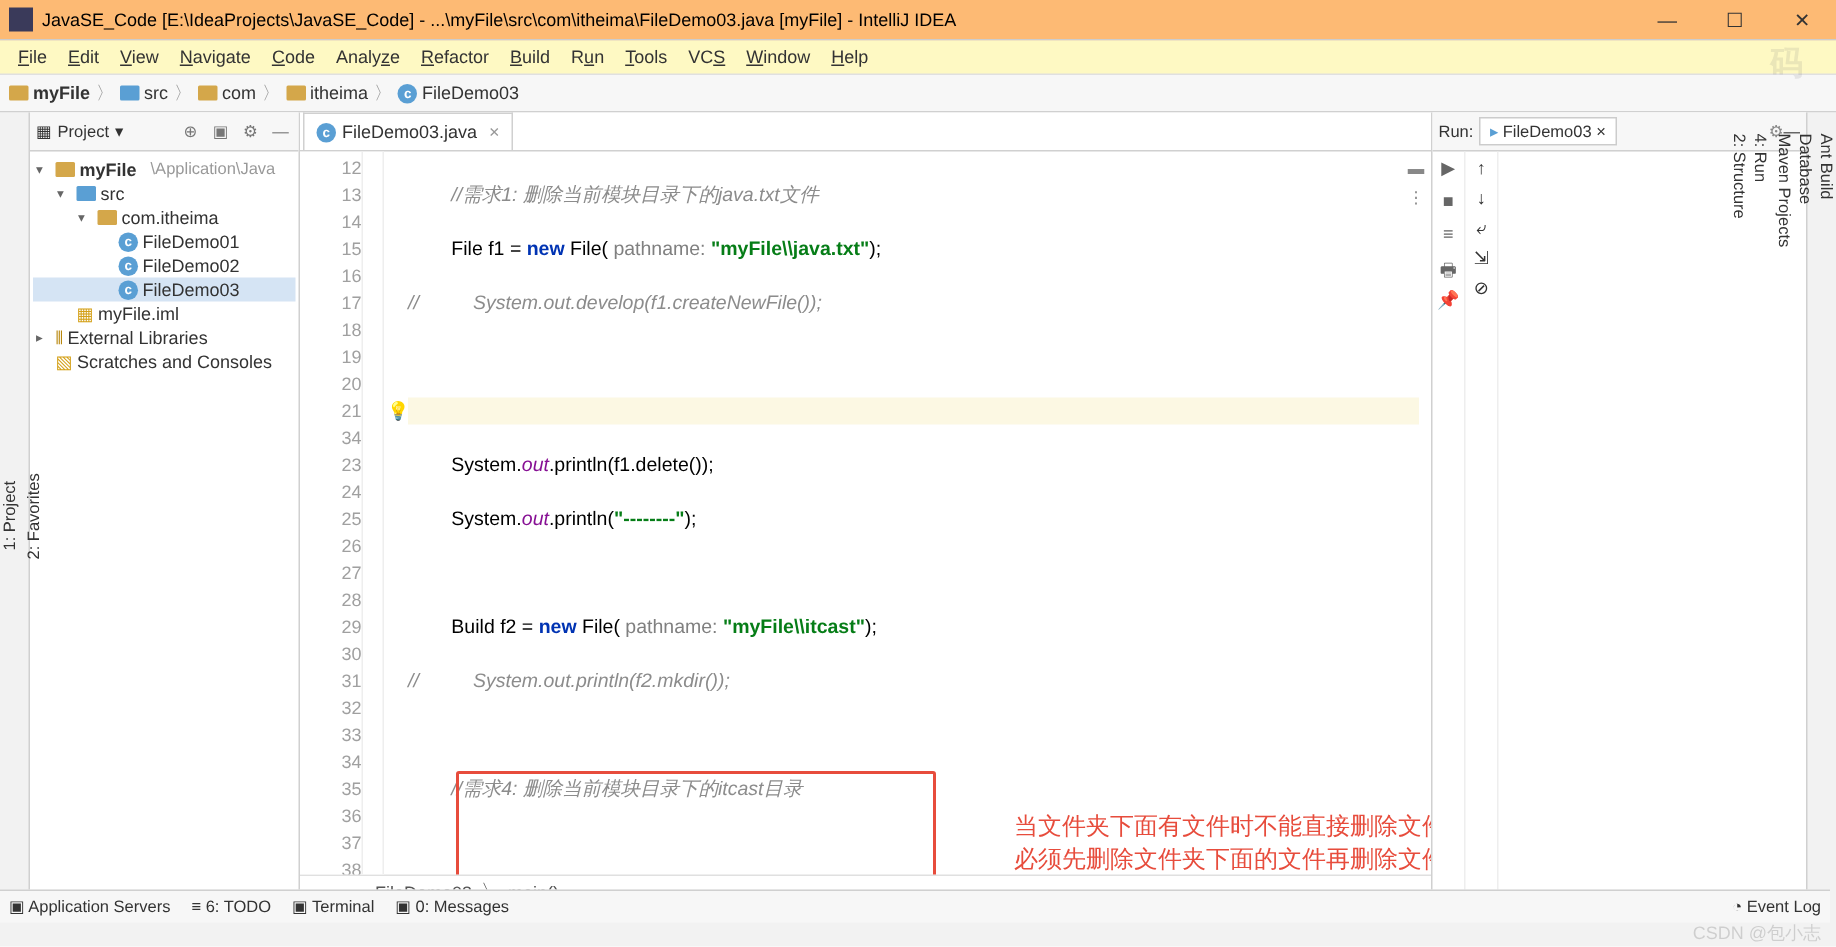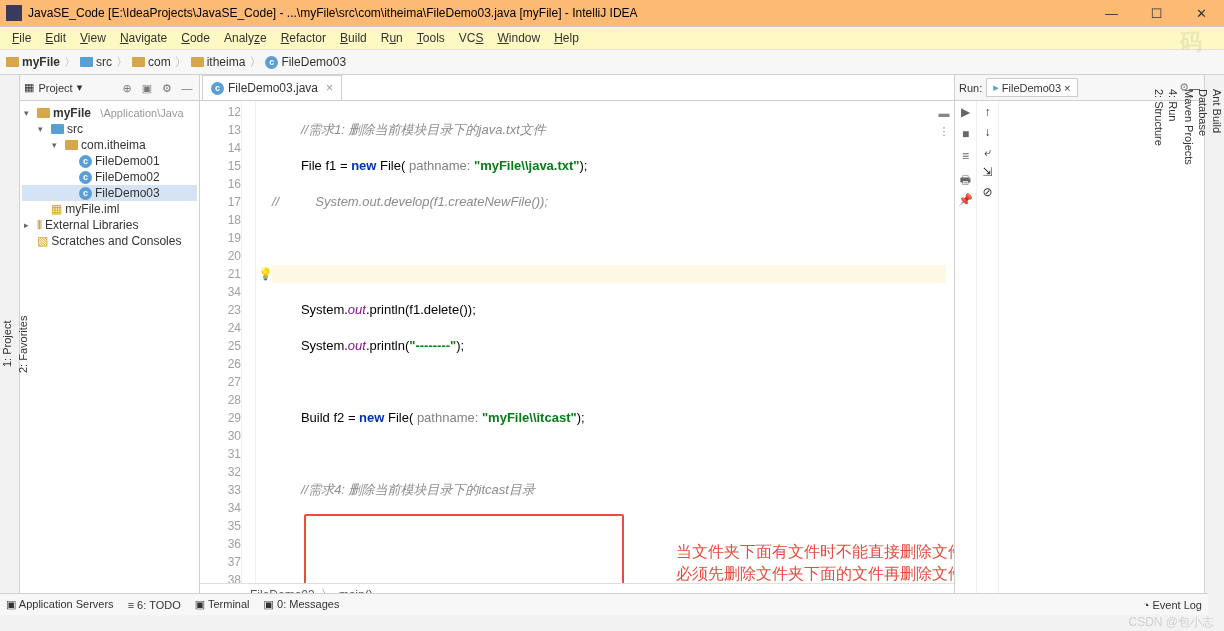--- a/index.html
+++ b/index.html
@@ -71,21 +71,21 @@
 .run-body { flex:1; display:flex; }
 .run-toolbar-v { width:22px; border-right:1px solid #eee; display:flex; flex-direction:column; align-items:center; padding-top:4px; gap:6px; }
 .run-toolbar-v span { width:16px; height:16px; font-size:12px; color:#666; text-align:center; }
 .run-toolbar-v2 { width:22px; border-right:1px solid #eee; display:flex; flex-direction:column; align-items:center; padding-top:4px; gap:6px; }
 .run-console { flex:1; padding:4px 6px; font-family:Consolas, monospace; font-size:13px; line-height:17px; white-space:pre; overflow:hidden; }
 .run-console .path { color:#8c8c8c; }
 
 .ed-toolbar-v { position:absolute; right:0; top:0; width:20px; display:flex; flex-direction:column; gap:6px; padding-top:6px; align-items:center; }
 .ed-toolbar-v span { font-size:11px; color:#888; }
 
-.statusbar { position:absolute; bottom:16px; left:0; right:16px; height:22px; border-top:1px solid #d0d0d0; background:#f7f7f7; display:flex; align-items:center; padding:0 6px; font-size:11px; gap:14px; }
+.statusbar { position:absolute; bottom:16px; left:0; right:4px; height:22px; border-top:1px solid #d0d0d0; background:#f7f7f7; display:flex; align-items:center; padding:0 6px; font-size:11px; gap:14px; }
 .foot-watermark { position:absolute; bottom:0; right:10px; font-size:12px; color:rgba(0,0,0,0.15);text-align:right; }
 
 .gear { color:#888; }
 .green { color:#59a869; }
 </style>
 </head>
 <body>
 
 <div class="titlebar">
   <div class="icon"></div>
@@ -247,20 +247,21 @@
       <div class="code-area">
 <div class="line">        <span class="com">//需求1: 删除当前模块目录下的java.txt文件</span></div>
 <div class="line">        <span>File f1 = </span><span class="kw">new</span> File(<span class="param"> pathname: </span><span class="str">"myFile\\java.txt"</span><span>);</span></div>
 <div class="line"><span class="com">//</span>      <span class="com">    System.out.develop(f1.createNewFile());</span></div>
 <div class="line"></div>
 <div class="line hl"><span class="bulb">💡</span>        </div>
 <div class="line">        System.<span class="field">out</span>.println(f1.delete());</div>
 <div class="line">        System.<span class="field">out</span>.println(<span class="str">"--------"</span>);</div>
 <div class="line"></div>
 <div class="line">        <span>Build f2 = </span><span class="kw">new</span> File(<span class="param"> pathname: </span><span class="str">"myFile\\itcast"</span>);</div>
+<div class="line"><span class="com">//</span>      <span class="com">    System.out.println(f2.mkdir());</span></div>
 <div class="line"></div>
 <div class="line">        <span class="com">//需求4: 删除当前模块目录下的itcast目录</span></div>
 
 
 
 
 
 
 
 

